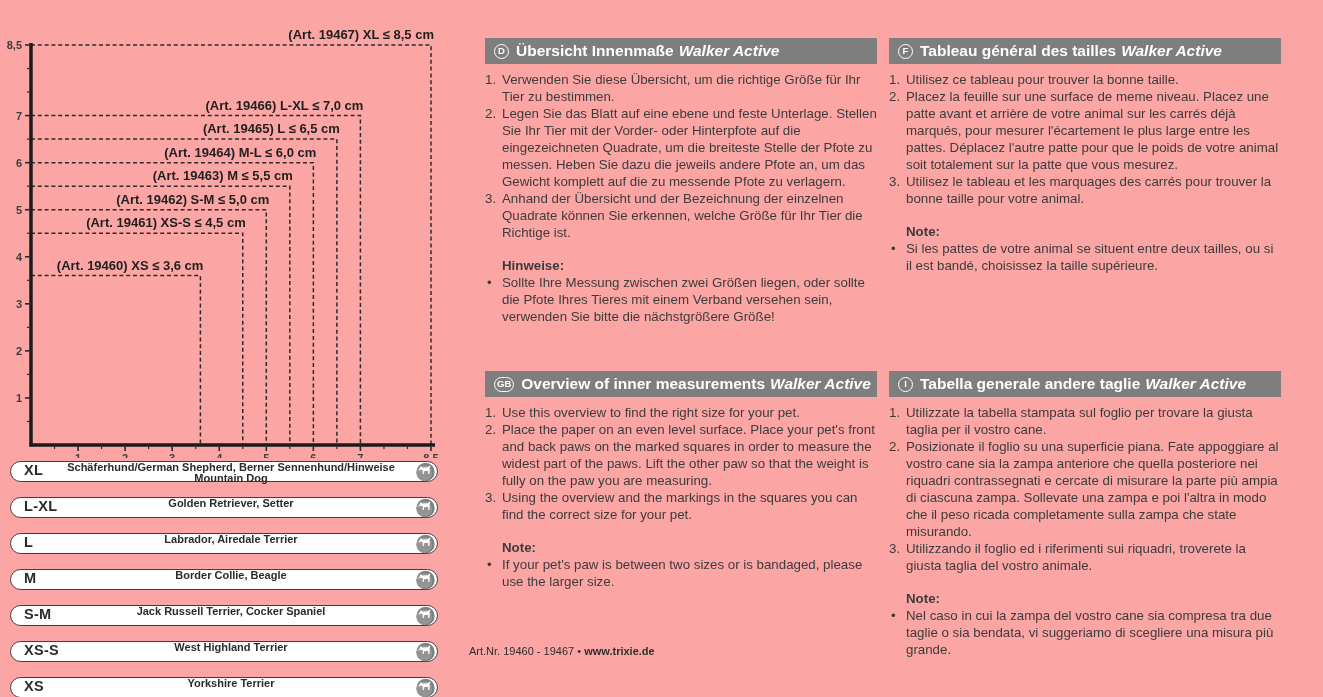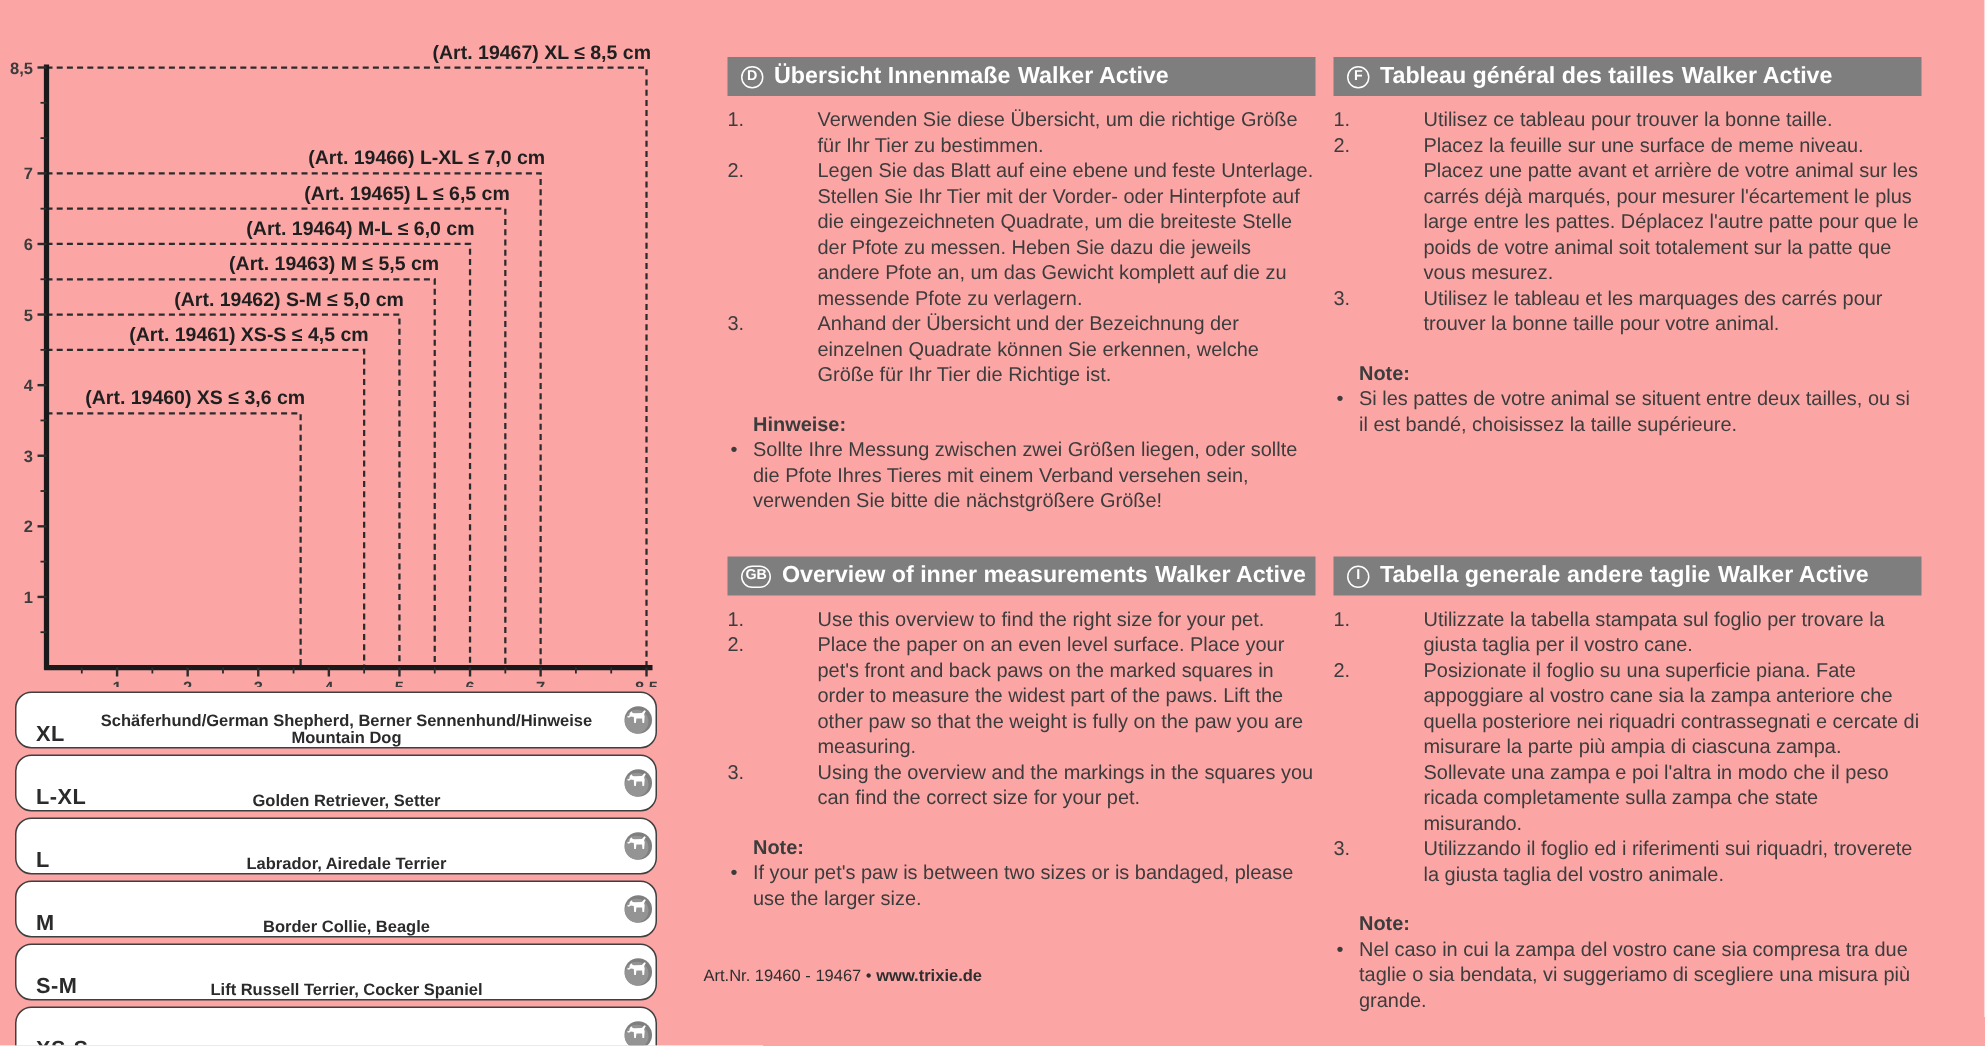--- a/index.html
+++ b/index.html
@@ -4,39 +4,39 @@
 <style>
   html,body{margin:0;padding:0;background:#ffffff;}
   body{font-family:"Liberation Sans","DejaVu Sans",sans-serif;color:#3c3c3c;}
   #page{position:relative;width:1323px;height:697px;background:#fca5a5;overflow:hidden;}
 
   
   #chart-area{position:absolute;left:0;top:0;width:452px;height:458px;}
 
   
   #size-table{position:absolute;left:10px;top:461px;width:428px;}
-  .size-row{position:relative;height:38px;border:1.5px solid #3f3f3f;border-radius:11px;
-            margin-bottom:4px;display:flex;align-items:flex-end;background:#fff;box-sizing:border-box;}
+  .size-row{position:relative;height:21px;border:1.5px solid #3f3f3f;border-radius:11px;
+            margin-bottom:15px;display:flex;align-items:flex-start;background:#fff;box-sizing:border-box;}
   .size-row .size-label{position:absolute;left:13px;font-weight:bold;font-size:14.5px;color:#2b2b2b;letter-spacing:.3px;}
   .size-row .breeds{flex:1;text-align:center;font-weight:bold;font-size:11px;color:#2b2b2b;padding:0 30px 0 44px;line-height:1;}
   .size-row .dog-badge{position:absolute;right:1.5px;top:50%;transform:translateY(-50%);width:21px;height:21px;}
 
   
   .lang-section{position:absolute;width:392px;}
   .sec-header{height:26px;background:#7e7e7e;color:#fff;display:flex;align-items:center;
               padding-left:9px;gap:7px;box-sizing:border-box;}
   .lang-badge{border:1.4px solid #fff;border-radius:10px;min-width:15px;height:15px;padding:0 2px;
               display:inline-flex;align-items:center;justify-content:center;
               font-size:9.5px;font-weight:bold;line-height:1;box-sizing:border-box;}
   .sec-title{font-size:15.5px;font-weight:bold;white-space:nowrap;}
-  .sec-title .it{margin-left:5px;}
+  .sec-title .it{font-style:italic;margin-left:5px;}
   .sec-body{margin-top:7px;font-size:13.3px;line-height:1.28;color:#3c3c3c;}
   .item{display:flex;}
   .item .num{width:17px;flex:none;}
-  .item .txt{flex:1;margin-left:43px;}
+  .item .txt{flex:1;}
   .note-head{margin-top:16px;margin-left:17px;font-weight:bold;}
   .note{display:flex;}
   .note .bul{width:17px;flex:none;padding-left:2px;box-sizing:border-box;}
   .note .txt{flex:1;}
 
   
   #footer{position:absolute;left:469px;top:645px;font-size:11px;color:#2e2e2e;}
   #footer .site{font-weight:bold;}
 </style>
 </head>
@@ -149,21 +149,21 @@
         <span class="size-label">M</span>
         <span class="breeds">Border Collie, Beagle</span>
         <span class="dog-badge"><svg width="21" height="21" viewBox="0 0 24 24">
             <circle cx="12" cy="12" r="10.5" fill="#7f7f7f"></circle>
             <circle cx="10.8" cy="13.2" r="9" fill="#949494"></circle>
             <path fill="#ffffff" d="M3.2,9.6 L5.2,8.8 L5.6,6.6 L6.8,5.4 L7.8,6.6 L9.2,6.9 L14.8,6.6 L16.6,4.6 L17.8,5.2 L16.4,7.6 L16.9,9.2 L16.5,14.2 L15.2,14.2 L14.9,10.8 L10.6,10.9 L10.2,14.2 L8.9,14.2 L8.6,9.8 L6.4,9.4 L4.9,10.2 Z"></path>
           </svg></span>
       </div>
       <div class="size-row">
         <span class="size-label">S-M</span>
-        <span class="breeds">Lift Russell Terrier, Cocker Spaniel</span>
+        <span class="breeds">Jack Russell Terrier, Cocker Spaniel</span>
         <span class="dog-badge"><svg width="21" height="21" viewBox="0 0 24 24">
             <circle cx="12" cy="12" r="10.5" fill="#7f7f7f"></circle>
             <circle cx="10.8" cy="13.2" r="9" fill="#949494"></circle>
             <path fill="#ffffff" d="M3.2,9.6 L5.2,8.8 L5.6,6.6 L6.8,5.4 L7.8,6.6 L9.2,6.9 L14.8,6.6 L16.6,4.6 L17.8,5.2 L16.4,7.6 L16.9,9.2 L16.5,14.2 L15.2,14.2 L14.9,10.8 L10.6,10.9 L10.2,14.2 L8.9,14.2 L8.6,9.8 L6.4,9.4 L4.9,10.2 Z"></path>
           </svg></span>
       </div>
       <div class="size-row">
         <span class="size-label">XS-S</span>
         <span class="breeds">West Highland Terrier</span>
         <span class="dog-badge"><svg width="21" height="21" viewBox="0 0 24 24">

